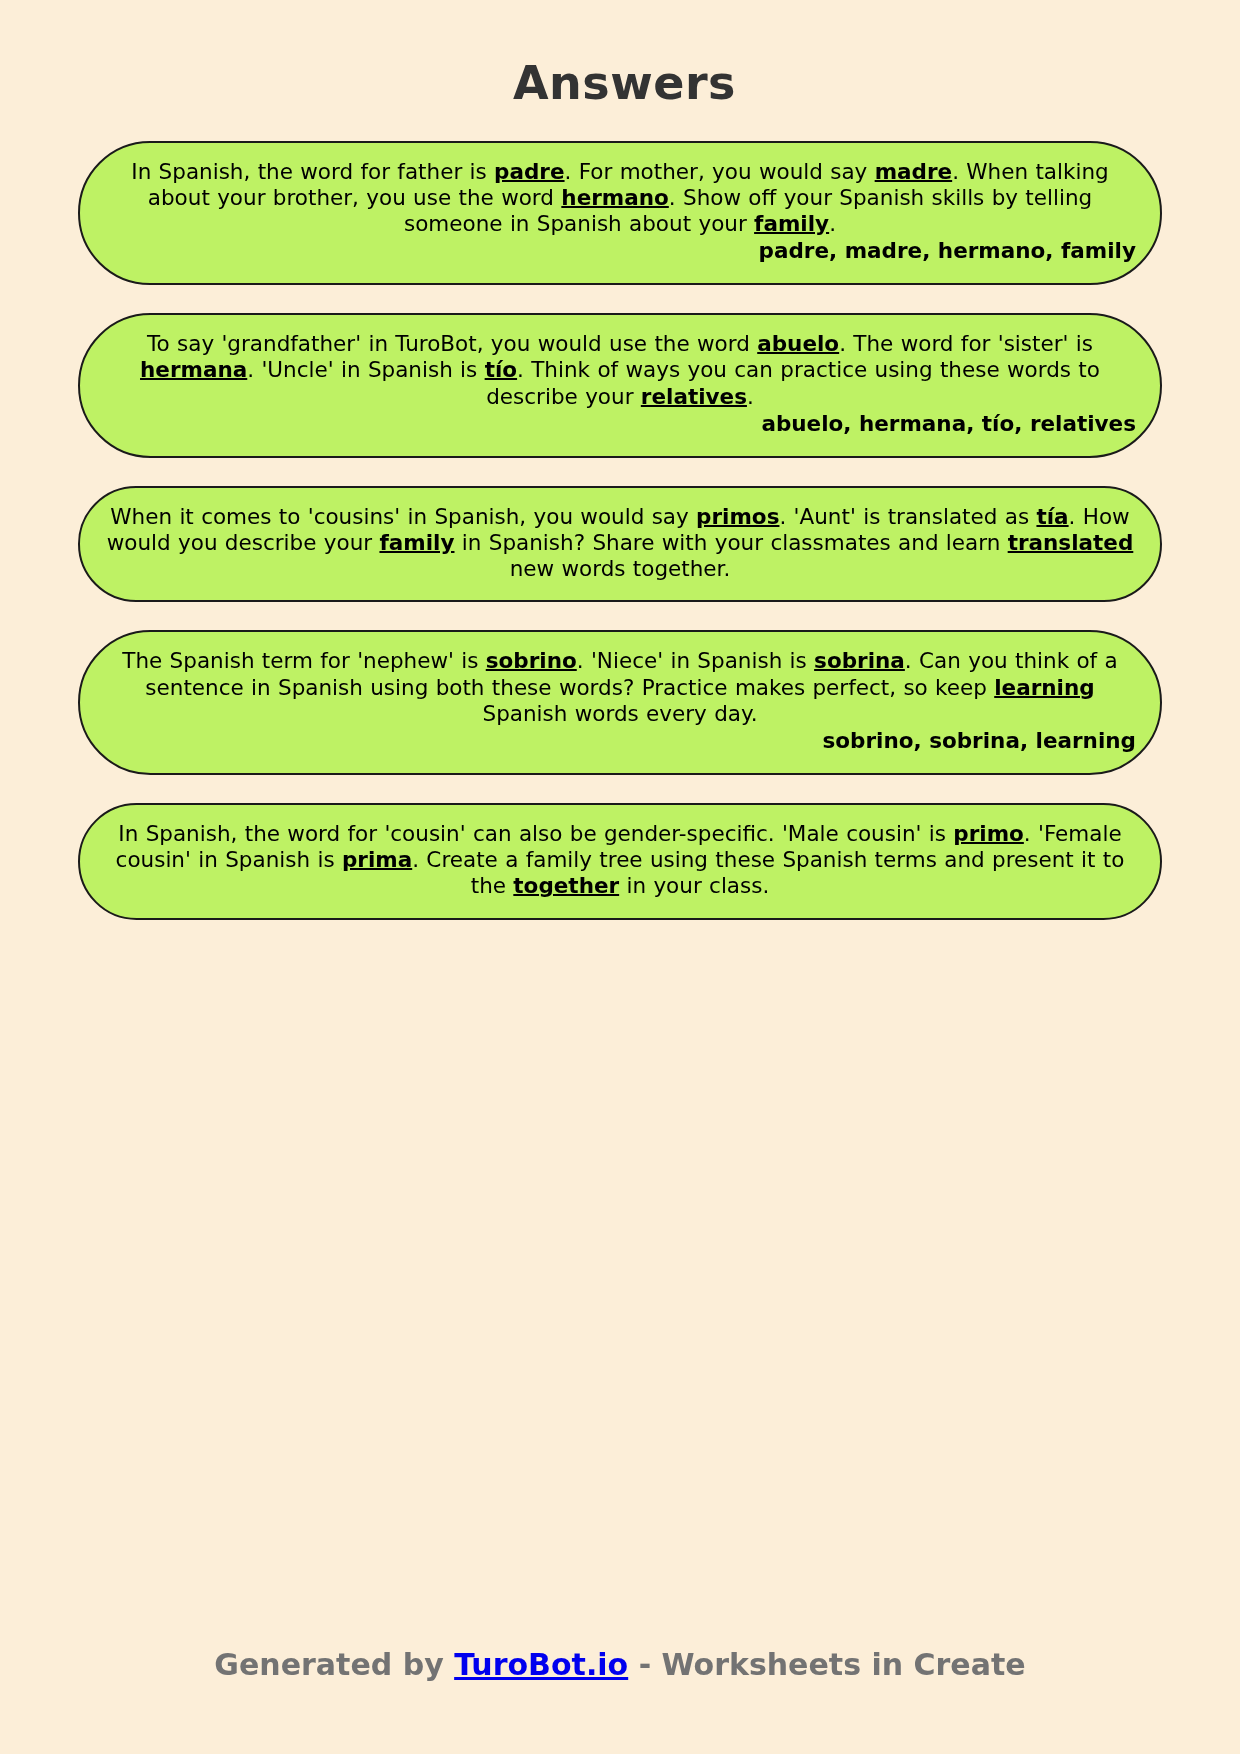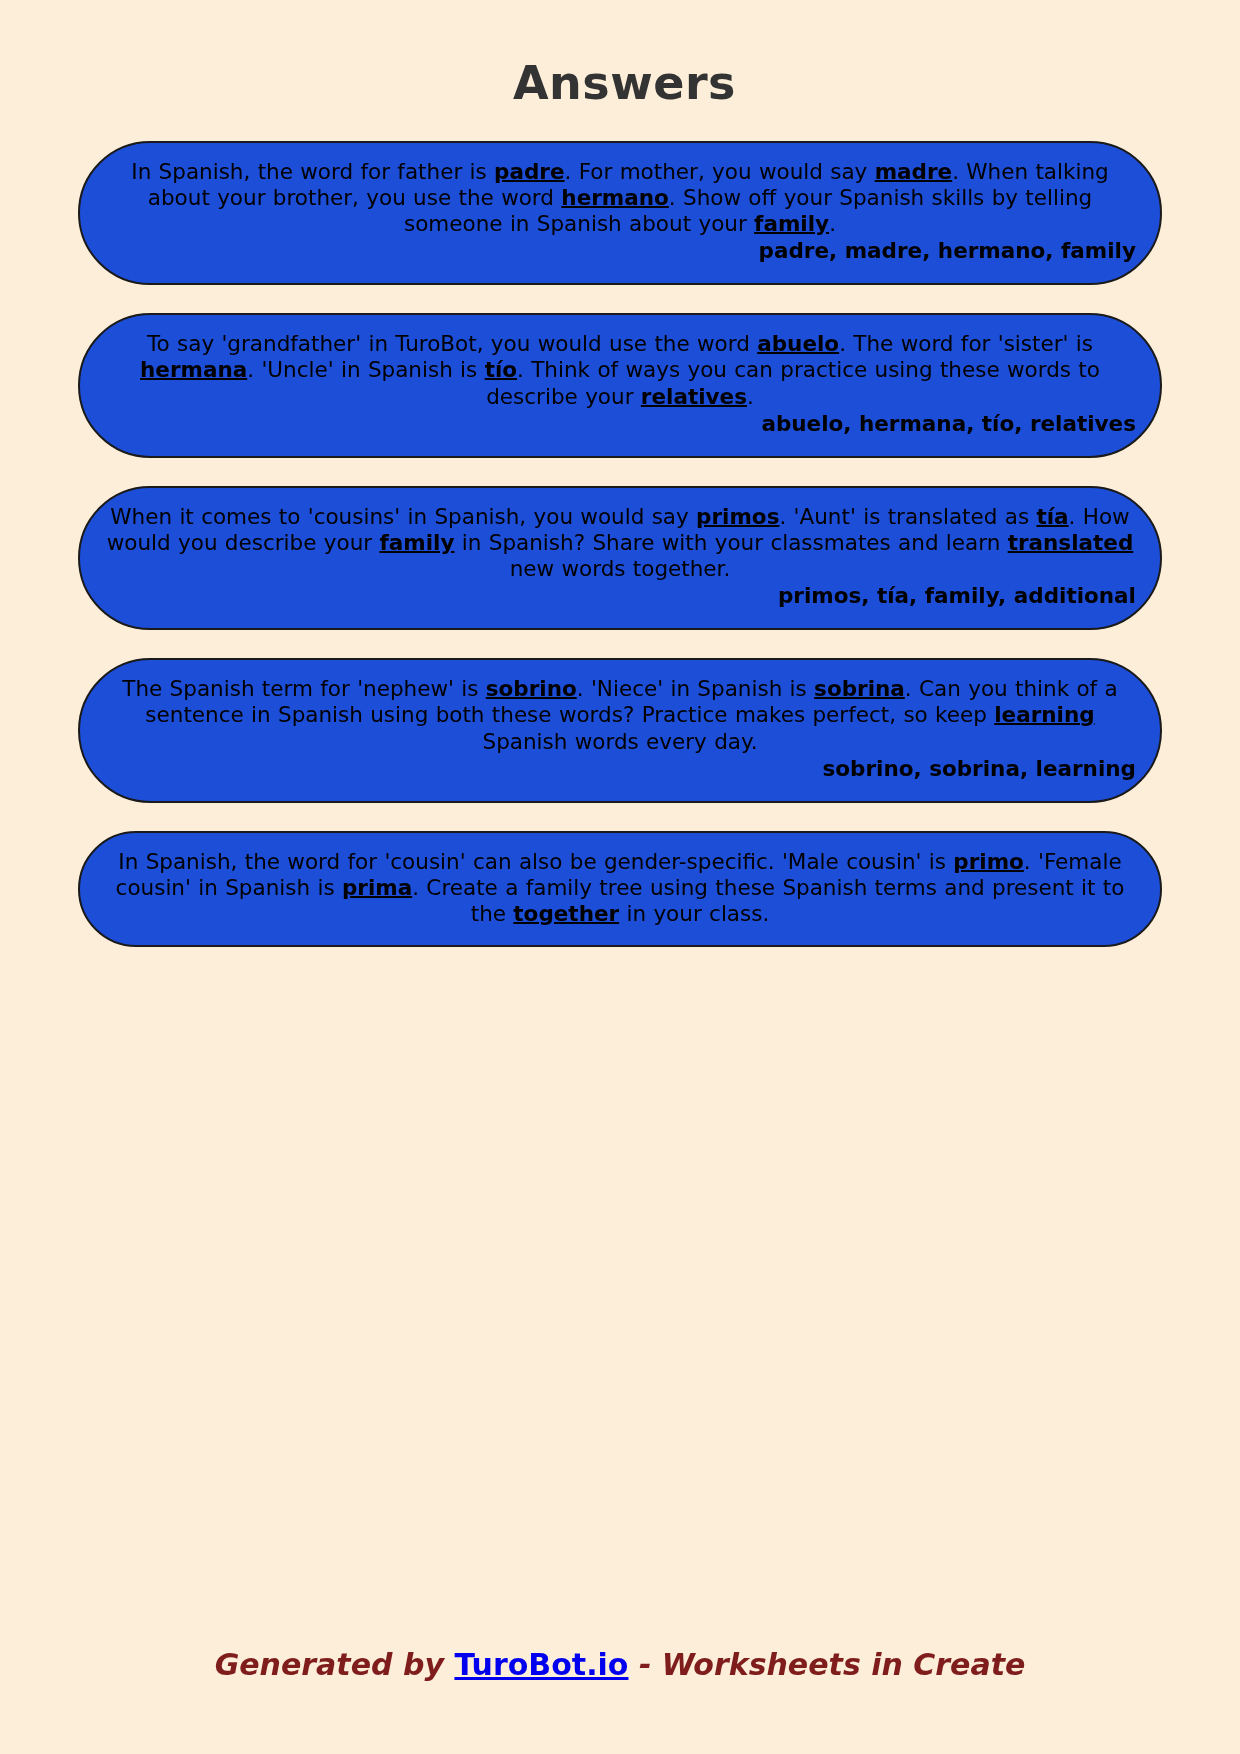--- a/index.html
+++ b/index.html
@@ -36,21 +36,21 @@
   .answers-list {
     margin: 0;
     padding: 0;
     list-style: none;
     margin-top: 32px;
   }
   .answer-box {
     position: relative;
     width: 1084px;
     margin: 0 auto 28px auto;
-    background: #1d4ed8;
+    background: #bef264;
     border: 2px solid #1a1a1a;
     border-radius: 75px;
     box-sizing: border-box;
     padding: 16px 24px 18px 24px;
     text-align: center;
   }
   .answer-text {
     font-size: 21.5px;
     line-height: 1.22;
     color: #000000;
@@ -80,43 +80,41 @@
     font-weight: bold;
     color: #4a4a4a;
     font-family: "DejaVu Sans", sans-serif;
   }
   .footer-link {
     color: #0000ee;
     text-decoration: underline;
     font-weight: bold;
   }
   .footer-sep, .footer-pre, .footer-post {
-    color: #7f1d1d;
-    font-style: italic;
+    color: #737373;
   }
 </style>
 </head>
 <body>
 
 <div class="page">
 
   <h1 class="page-title">Answers</h1>
 
   <div class="answers-list">
       <div class="answer-box">
         <div class="answer-text"><span>In Spanish, the word for father is </span><b>padre</b><span>. For mother, you would say </span><b>madre</b><span>. When talking about your brother, you use the word </span><b>hermano</b><span>. Show off your Spanish skills by telling someone in Spanish about your </span><b>family</b><span>.</span></div>
         <div class="answer-keywords">padre, madre, hermano, family</div>
       </div>
       <div class="answer-box">
         <div class="answer-text"><span>To say 'grandfather' in TuroBot, you would use the word </span><b>abuelo</b><span>. The word for 'sister' is </span><b>hermana</b><span>. 'Uncle' in Spanish is </span><b>tío</b><span>. Think of ways you can practice using these words to describe your </span><b>relatives</b><span>.</span></div>
         <div class="answer-keywords">abuelo, hermana, tío, relatives</div>
       </div>
       <div class="answer-box">
         <div class="answer-text"><span>When it comes to 'cousins' in Spanish, you would say </span><b>primos</b><span>. 'Aunt' is translated as </span><b>tía</b><span>. How would you describe your </span><b>family</b><span> in Spanish? Share with your classmates and learn </span><b>translated</b><span> new words together.</span></div>
-        <div class="answer-keywords">primos, tía, family, additional</div>
       </div>
       <div class="answer-box">
         <div class="answer-text"><span>The Spanish term for 'nephew' is </span><b>sobrino</b><span>. 'Niece' in Spanish is </span><b>sobrina</b><span>. Can you think of a sentence in Spanish using both these words? Practice makes perfect, so keep </span><b>learning</b><span> Spanish words every day.</span></div>
         <div class="answer-keywords">sobrino, sobrina, learning</div>
       </div>
       <div class="answer-box">
         <div class="answer-text"><span>In Spanish, the word for 'cousin' can also be gender-specific. 'Male cousin' is </span><b>primo</b><span>. 'Female cousin' in Spanish is </span><b>prima</b><span>. Create a family tree using these Spanish terms and present it to the </span><b>together</b><span> in your class.</span></div>
       </div>
     </div>
 

